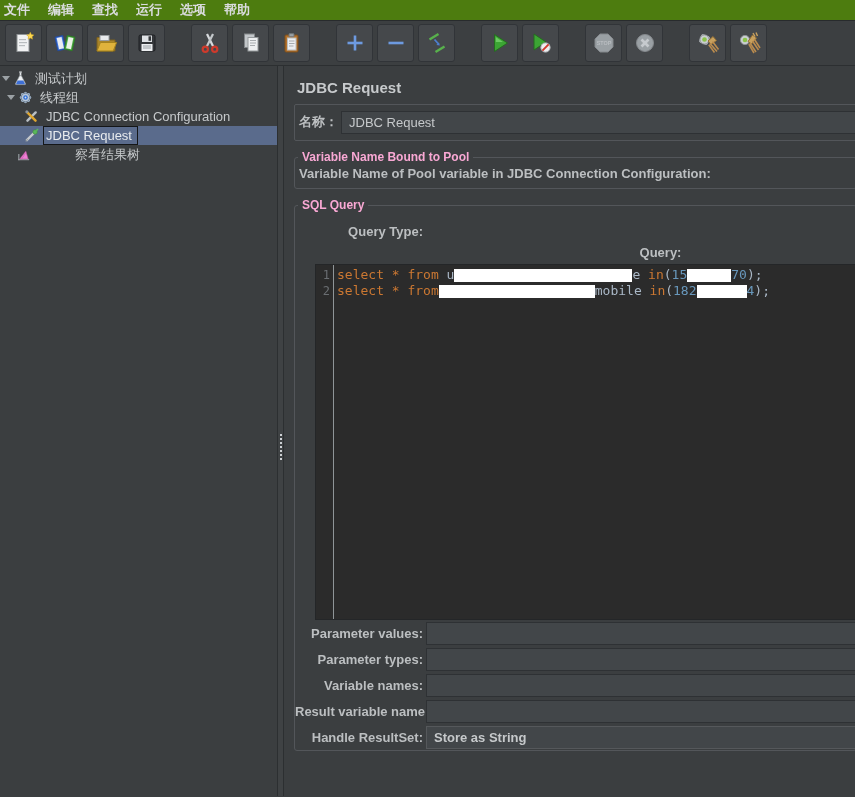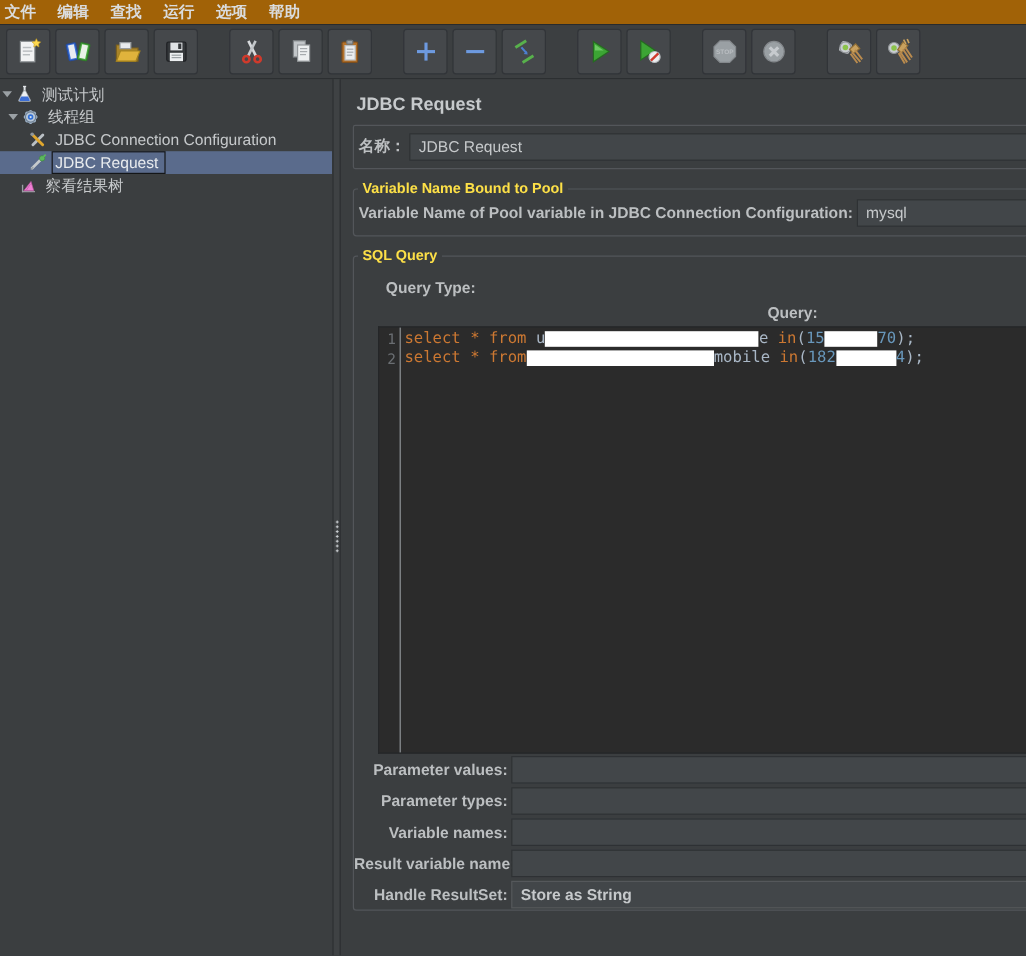--- a/index.html
+++ b/index.html
@@ -1,21 +1,21 @@
 <!DOCTYPE html>
 <html><head>
 <meta charset="utf-8">
 <style>
   * { margin:0; padding:0; box-sizing:border-box; }
   html,body { background:#2a2d2f; }
   .app { position:relative; width:855px; height:797px; background:#3b3e40; overflow:hidden;
          font-family:"Liberation Sans", sans-serif; }
 
   
-  .menubar { height:21px; background:#a16207; border-bottom:1px solid #282b2d;
+  .menubar { height:21px; background:#4d7c0f; border-bottom:1px solid #282b2d;
              display:flex; align-items:center; }
   .menu-item { color:#dadcde; font-size:13px; font-weight:bold; padding:0 9px; cursor:default; }
   .menu-item:first-child { margin-left:-5px; }
 
   
   .toolbar { height:45px; background:#3c3f41; border-bottom:1px solid #2c2f31;
              display:flex; align-items:center; padding-left:3px; }
   .tb { width:37px; height:38px; margin:0 2px; background:#45484b; border:1px solid #313438;
         border-radius:3px; display:flex; align-items:center; justify-content:center; }
   .tb svg { display:block; }
@@ -30,48 +30,48 @@
           background-image:radial-gradient(#cdd1d4 0.8px, transparent 1px);
           background-size:4px 4px; }
 
   
   .tree-row { height:19px; display:flex; align-items:center; font-size:13px; color:#c6c9cb;
               white-space:nowrap; cursor:default; }
   .tree-row.selected { background:#5a6b8c; }
   .tree-label { padding:1px 5px 1px 2px; }
   .tree-row.selected .tree-label { outline:1px solid #141618; color:#e8ebee; }
   .lvl0 { padding-left:2px;text-align:right; } .lvl1 { padding-left:7px; }
-  .lvl2 { padding-left:24px; } .lvl1b { padding-left:16px; }
+  .lvl2 { padding-left:24px; } .lvl1b { padding-left:16px;gap:37px; }
   .arrow-down { width:0; height:0; border-left:4px solid transparent; border-right:4px solid transparent;
                 border-top:5px solid #9ba1a5; margin-right:3px; flex:none; }
   .tree-icon { width:15px; height:15px; margin-right:5px; flex:none; }
 
   
   .main-panel { flex:1; overflow:hidden; background:#3b3e40; }
   .panel-title { margin:13px 0 0 13px; font-size:15px; font-weight:bold; color:#c7cacc; }
   .flabel { font-weight:bold; font-size:13px; color:#bcbfc1; white-space:nowrap; }
   .frow { display:flex; align-items:center; }
   .tfield { flex:1; height:23px; background:#424649; border:1px solid #2e3134;
             display:flex; align-items:center; padding:0 7px; font-size:13px; color:#c6c9cb;
             overflow:hidden; white-space:nowrap; }
   .combo { font-weight:bold; border-color:#55585b; }
 
   .nc-group { margin:8px -2px 0 10px; border:1px solid #53565a; border-radius:2px;
               padding:4px 0 5px 4px; }
   .nc-group .frow { height:26px; }
   .nc-group .flabel { width:42px; }
 
   fieldset.group { margin:9px -2px 0 10px; border:1px solid #53565a; border-radius:3px; }
-  fieldset.group legend { font-size:12px; font-weight:bold; color:#fde047; padding:0 4px; margin-left:3px; }
+  fieldset.group legend { font-size:12px; font-weight:bold; color:#f9a8d4; padding:0 4px; margin-left:3px; }
   .pool-body { display:flex; align-items:center; padding:2px 0 7px 4px; }
   .pool-body .flabel { margin-right:3px; }
 
   .sql-body { padding:2px 0 0 0; }
   .qt-row { height:24px; margin-top:5px; }
-  .qt-row .flabel { width:128px; text-align:center; margin-right:3px; }
+  .qt-row .flabel { width:128px; text-align:right; margin-right:3px; }
   .query-label { text-align:center; padding-left:170px; height:19px; line-height:19px; }
 
   .editor { margin:2px 0 0 20px; height:356px; background:#2b2b2b; border:1px solid #242628;
             border-right:none; display:flex; }
   .gutter { width:17px; flex:none; color:#6a6e72; font:12px/16px "DejaVu Sans Mono", monospace;
             text-align:right; padding:2px 3px 0 0; }
   .gutter-sep { width:1px; flex:none; background:#8f9598; }
   .code { flex:1; padding:2px 0 0 3px; font:13px/16px "DejaVu Sans Mono", monospace; overflow:hidden; }
   .code-line { height:16px; white-space:pre; }
   .tok-kw { color:#cc7832; } .tok-pl { color:#a9b7c6; } .tok-num { color:#6897bb; }
@@ -293,21 +293,20 @@
         <div class="frow">
           <span class="flabel">名称：</span>
           <div class="tfield">JDBC Request</div>
         </div>
       </div>
 
       <fieldset class="group">
         <legend>Variable Name Bound to Pool</legend>
         <div class="pool-body">
           <span class="flabel">Variable Name of Pool variable in JDBC Connection Configuration:</span>
-          <div class="tfield">mysql</div>
         </div>
       </fieldset>
 
       <fieldset class="group">
         <legend>SQL Query</legend>
         <div class="sql-body">
           <div class="frow qt-row">
             <span class="flabel">Query Type:</span>
           </div>
           <div class="query-label flabel">Query:</div>

